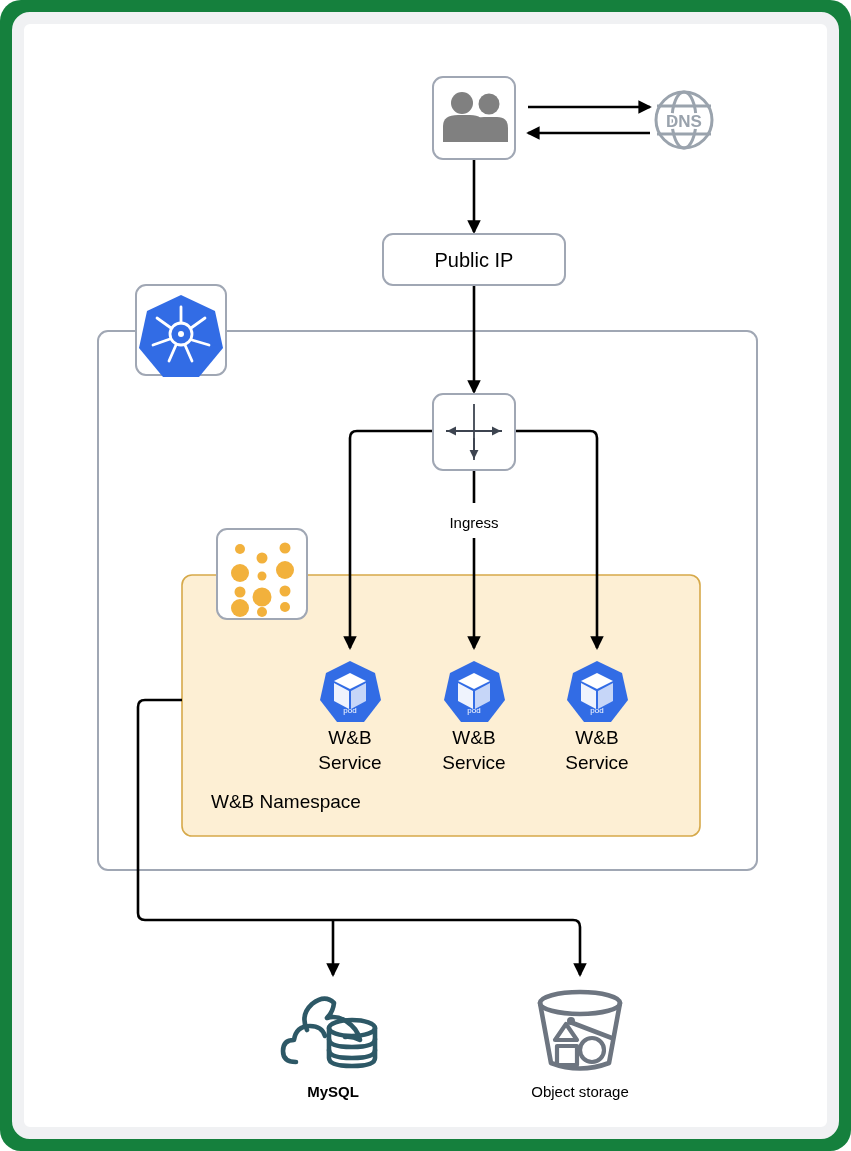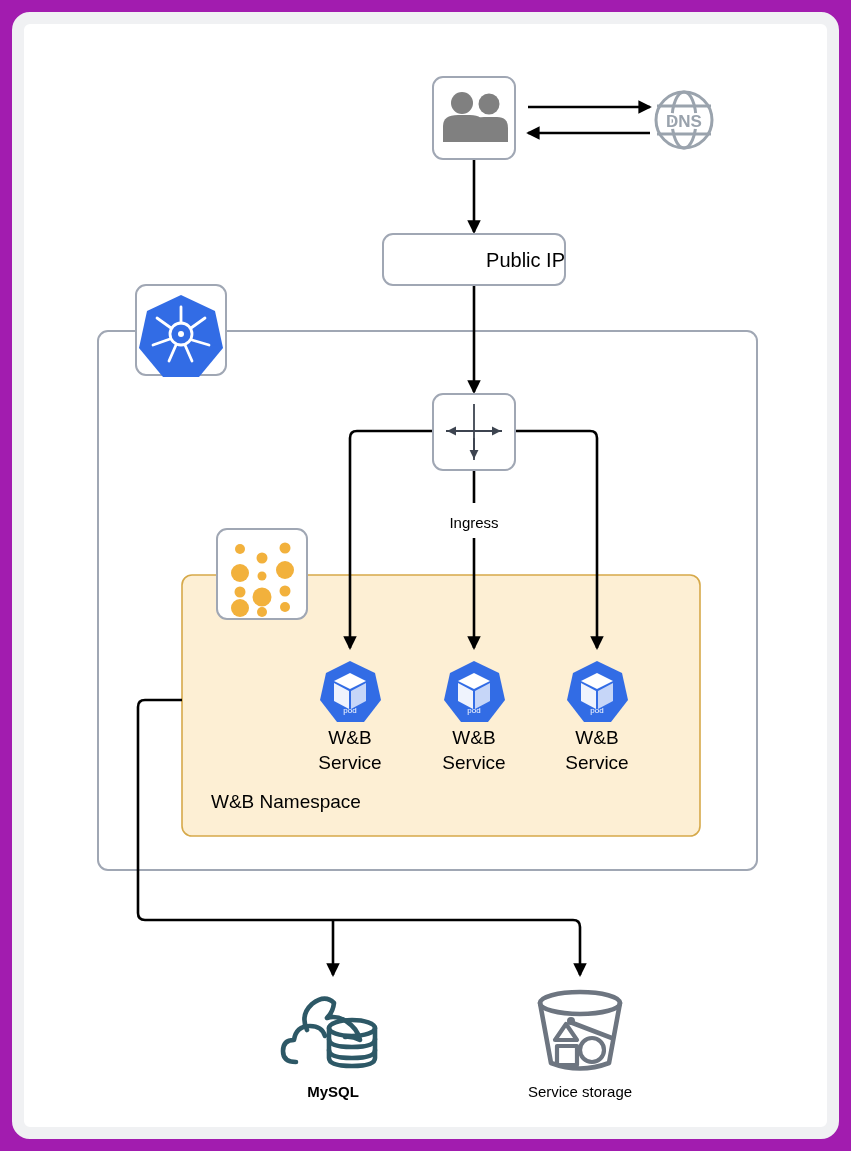--- a/index.html
+++ b/index.html
@@ -11,21 +11,22 @@
   body {
     width: 851px;
     height: 1151px;
     font-family: "Liberation Sans", sans-serif;
     overflow: hidden;
   }
   #canvas {
     position: relative;
     width: 851px;
     height: 1151px;
-    background: #a21caf;
+    background: #15803d;
+    border-radius: 21px;
   }
   #page-frame {
     position: absolute;
     left: 12px;
     top: 12px;
     width: 827px;
     height: 1127px;
     box-sizing: border-box;
     border: 12px solid #f0f1f3;
     border-radius: 18px;
@@ -40,21 +41,21 @@
     height: 1151px;
   }
   .lbl {
     position: absolute;
     font-family: "Liberation Sans", sans-serif;
     color: #000000;
     white-space: pre;
     text-align: center;
     line-height: 1.18;
   }
-  .lbl-public-ip { font-size: 20px; text-align: right; }
+  .lbl-public-ip { font-size: 20px; }
   .lbl-ingress   { font-size: 15px; }
   .lbl-pod       { font-size: 19px; }
   .lbl-ns        { font-size: 19px; }
   .lbl-store     { font-size: 15px; }
 </style>
 </head>
 <body>
 
 <div id="canvas">
 
@@ -232,15 +233,15 @@
   <div class="lbl lbl-pod" style="left:414px; top:727px; width:120px;">W&amp;B</div>
   <div class="lbl lbl-pod" style="left:414px; top:752px; width:120px;">Service</div>
 
   <div class="lbl lbl-pod" style="left:537px; top:727px; width:120px;">W&amp;B</div>
   <div class="lbl lbl-pod" style="left:537px; top:752px; width:120px;">Service</div>
 
   <div class="lbl lbl-ns" style="left:211px; top:791px; width:260px; text-align:left;">W&amp;B Namespace</div>
 
   <div class="lbl lbl-store" style="left:273px; top:1083px; width:120px;font-weight:bold;">MySQL</div>
 
-  <div class="lbl lbl-store" style="left:500px; top:1083px; width:160px;">Service storage</div>
+  <div class="lbl lbl-store" style="left:500px; top:1083px; width:160px;">Object storage</div>
 
 </div>
 
 </body></html>

